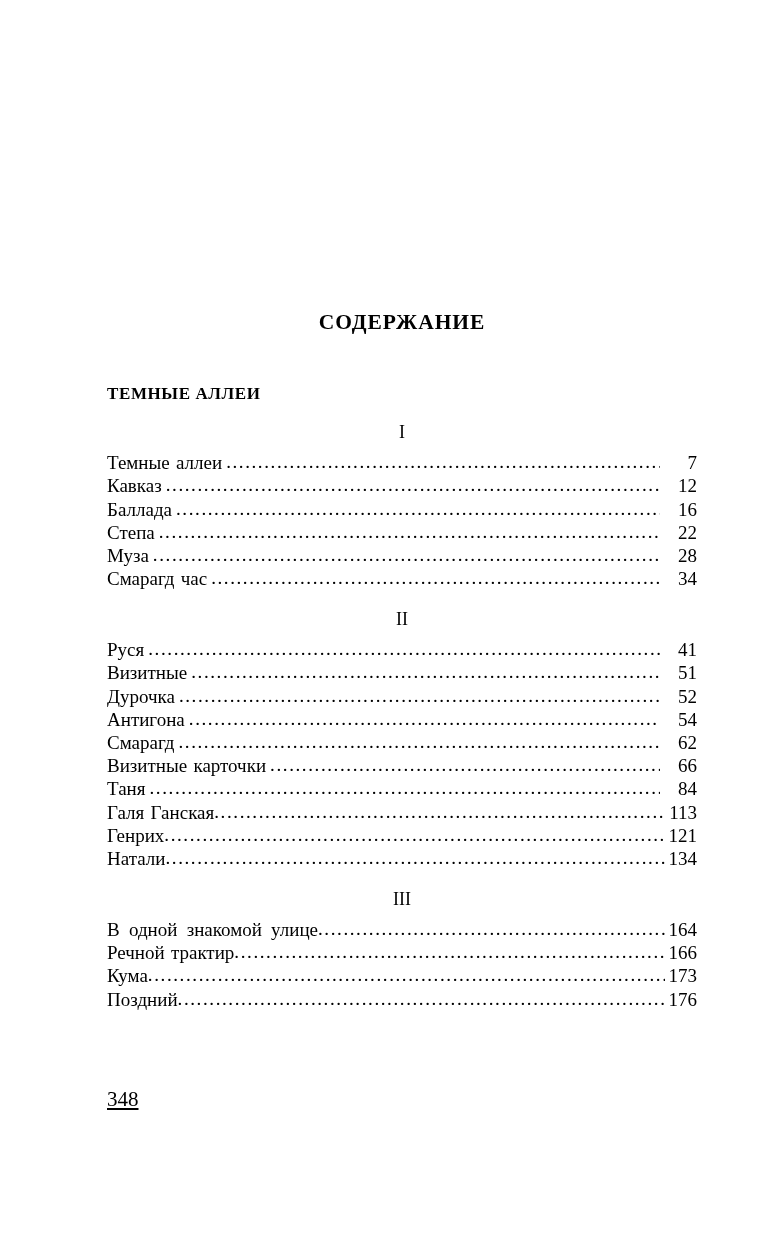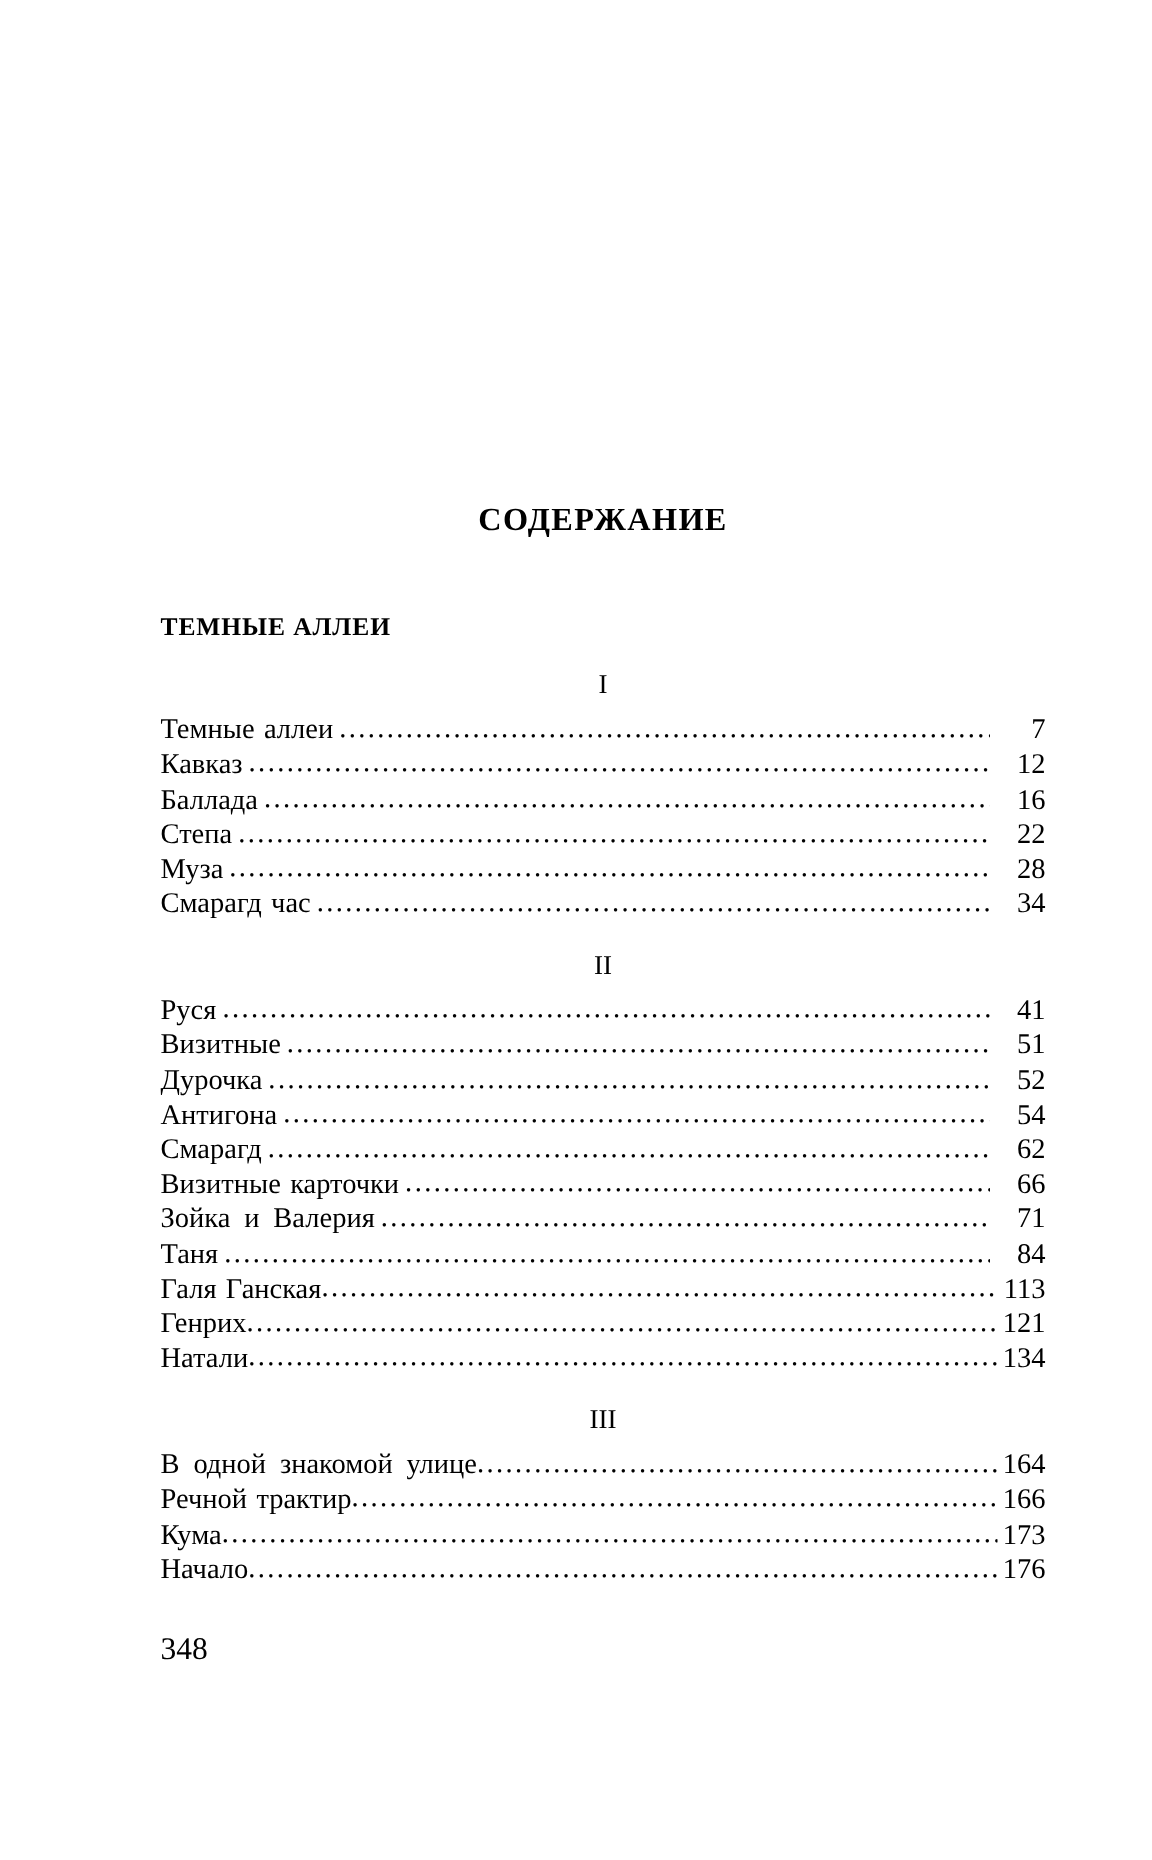--- a/index.html
+++ b/index.html
@@ -19,21 +19,20 @@
     overflow: hidden;
     -webkit-font-smoothing: antialiased;
   }
 
   
   .content {
     position: absolute;
     left: 107px;
     top: 0;
     width: 590px;   
-    margin-top: 24px;
   }
 
   .doc-title {
     text-align: center;
     font-weight: bold;
     font-size: 21.5px;
     letter-spacing: 0.9px;
     margin: 0;
     padding-top: 311px;
     line-height: 1.1;
@@ -110,20 +109,21 @@
   .toc-entry.gap-before-no .pageno {
     padding-left: 7px;
   }
 
   .folio {
     position: absolute;
     left: 107px;
     top: 1089px;
     font-size: 21px;
     line-height: 1;
+    text-decoration: underline;
   }
 </style>
 </head>
 <body>
 
 <div class="page">
 
   <div class="content">
 
     <h1 class="doc-title">СОДЕРЖАНИЕ</h1>
@@ -188,25 +188,20 @@
           </li>
           <li class="toc-entry gap-before-no">
             <span class="title">Смарагд</span>
             <span class="leader"></span>
             <span class="pageno">62</span>
           </li>
           <li class="toc-entry gap-before-no">
             <span class="title">Визитные карточки</span>
             <span class="leader"></span>
             <span class="pageno">66</span>
-          </li>
-          <li class="toc-entry gap-before-no loose">
-            <span class="title">Зойка и Валерия</span>
-            <span class="leader"></span>
-            <span class="pageno">71</span>
           </li>
           <li class="toc-entry gap-before-no">
             <span class="title">Таня</span>
             <span class="leader"></span>
             <span class="pageno">84</span>
           </li>
           <li class="toc-entry tight-leader">
             <span class="title">Галя Ганская</span>
             <span class="leader"></span>
             <span class="pageno">113</span>
@@ -233,21 +228,21 @@
             <span class="title">Речной трактир</span>
             <span class="leader"></span>
             <span class="pageno">166</span>
           </li>
           <li class="toc-entry tight-leader">
             <span class="title">Кума</span>
             <span class="leader"></span>
             <span class="pageno">173</span>
           </li>
           <li class="toc-entry tight-leader">
-            <span class="title">Начало</span>
+            <span class="title">Поздний</span>
             <span class="leader"></span>
             <span class="pageno">176</span>
           </li>
         </ul>
       </div>
 
   </div>
 
   <div class="folio">348</div>
 

